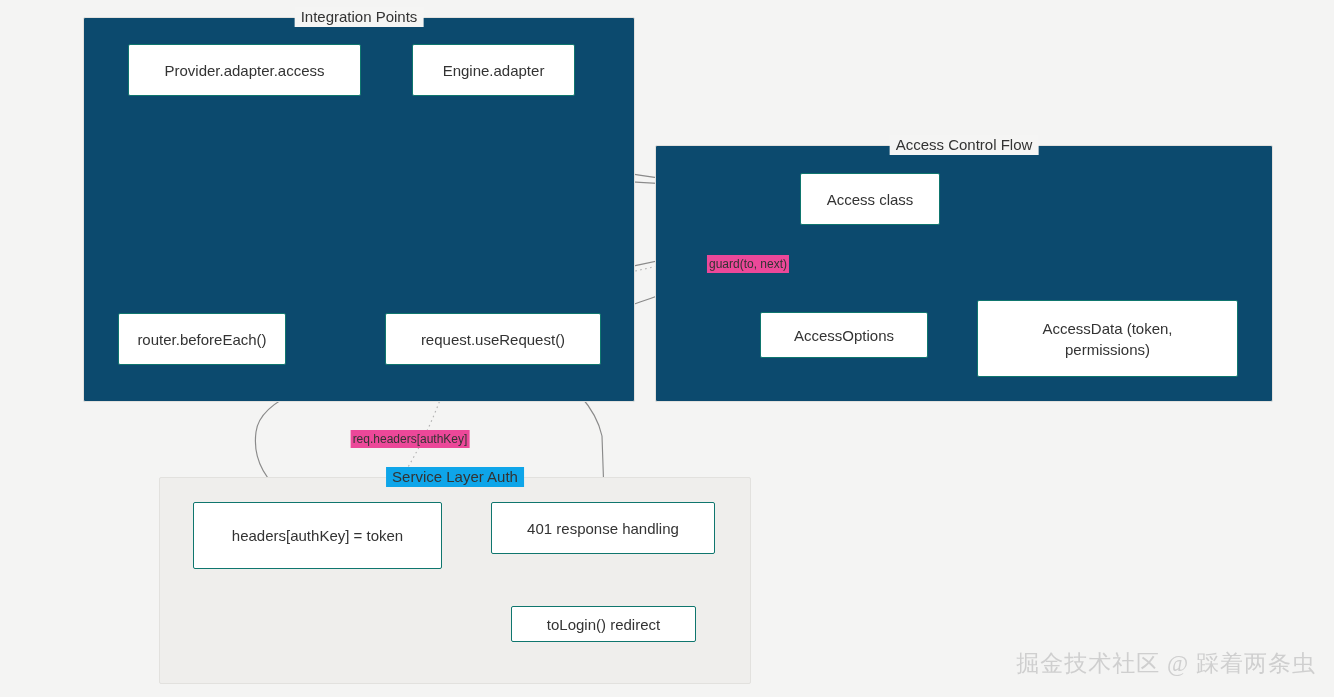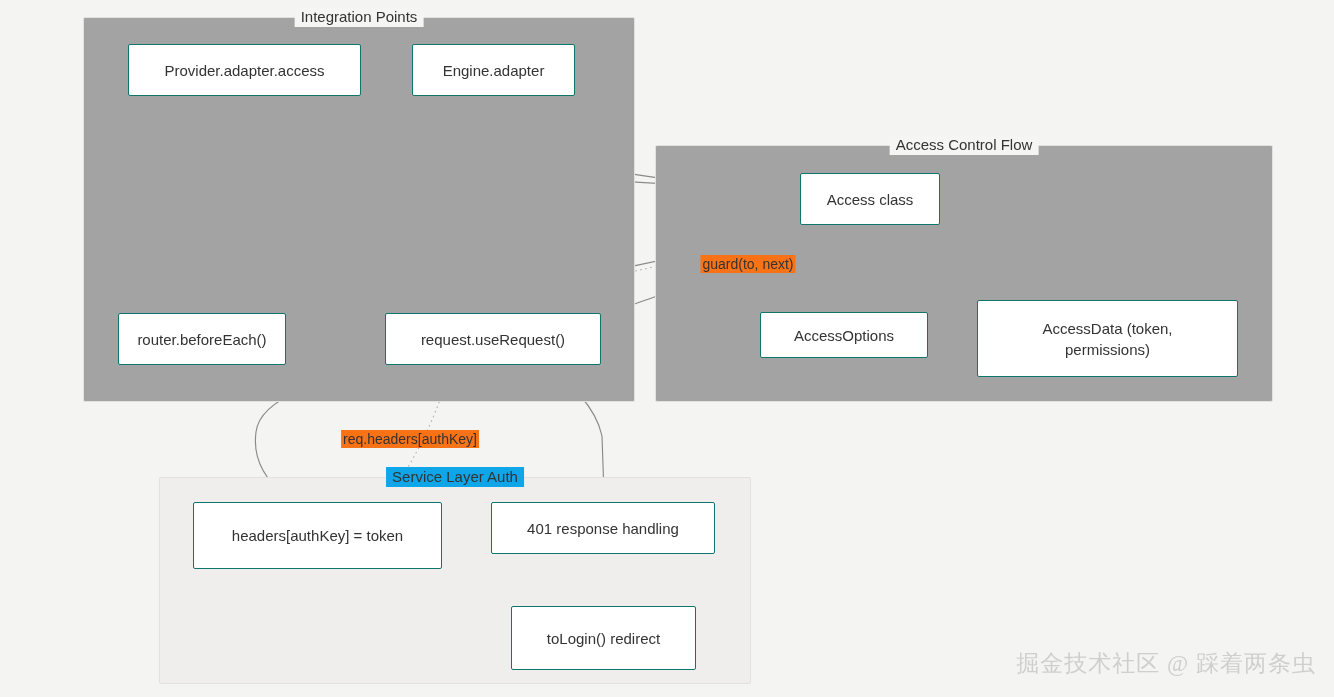--- a/index.html
+++ b/index.html
@@ -13,21 +13,21 @@
   #canvas{position:absolute;left:0;top:0;width:1334px;height:697px;}
   .edges{position:absolute;left:0;top:0;width:1334px;height:697px;pointer-events:none;}
 
   .cluster{
     position:absolute;
     background:#efeeec;
     border:1px solid #e2e1de;
     border-radius:2px;
     box-sizing:border-box;
   }
-  .cluster.pale{background:#a3a3a3;}
+  .cluster.pale{background:#0c4a6e;}
   .cluster-title{
     position:absolute;
     top:-11px;
     left:50%;
     transform:translateX(-50%);
     background:transparent;
     color:#333333;
     font-size:15px;
     line-height:20px;
     white-space:nowrap;
@@ -47,23 +47,23 @@
     justify-content:center;
     text-align:center;
     color:#333333;
     font-size:15px;
     line-height:21px;
     padding:4px 10px;
   }
 
   .edge-label{
     position:absolute;
-    background:#f97316;
+    background:#ec4899;
     color:#333333;
-    font-size:14px;
+    font-size:12px;
     line-height:18px;
     white-space:nowrap;
     padding:0 2px;
     transform:translate(-50%,-50%);
   }
 
   .watermark{
     position:absolute;
     right:18px;
     bottom:18px;
@@ -160,21 +160,21 @@
   </div>
 
   <div class="node" style="left:193px;top:502px;width:249px;height:67px;">
     <span>headers[authKey] = token</span>
   </div>
 
   <div class="node" style="left:491px;top:502px;width:224px;height:52px;">
     <span>401 response handling</span>
   </div>
 
-  <div class="node" style="left:511px;top:606px;width:185px;height:64px;">
+  <div class="node" style="left:511px;top:606px;width:185px;height:36px;">
     <span>toLogin() redirect</span>
   </div>
 
   <div class="edge-label" style="left:748px;top:264px;">guard(to, next)</div>
 
   <div class="edge-label" style="left:410px;top:439px;">req.headers[authKey]</div>
 
   <div class="watermark">掘金技术社区 @ 踩着两条虫</div>
 
 </div>

